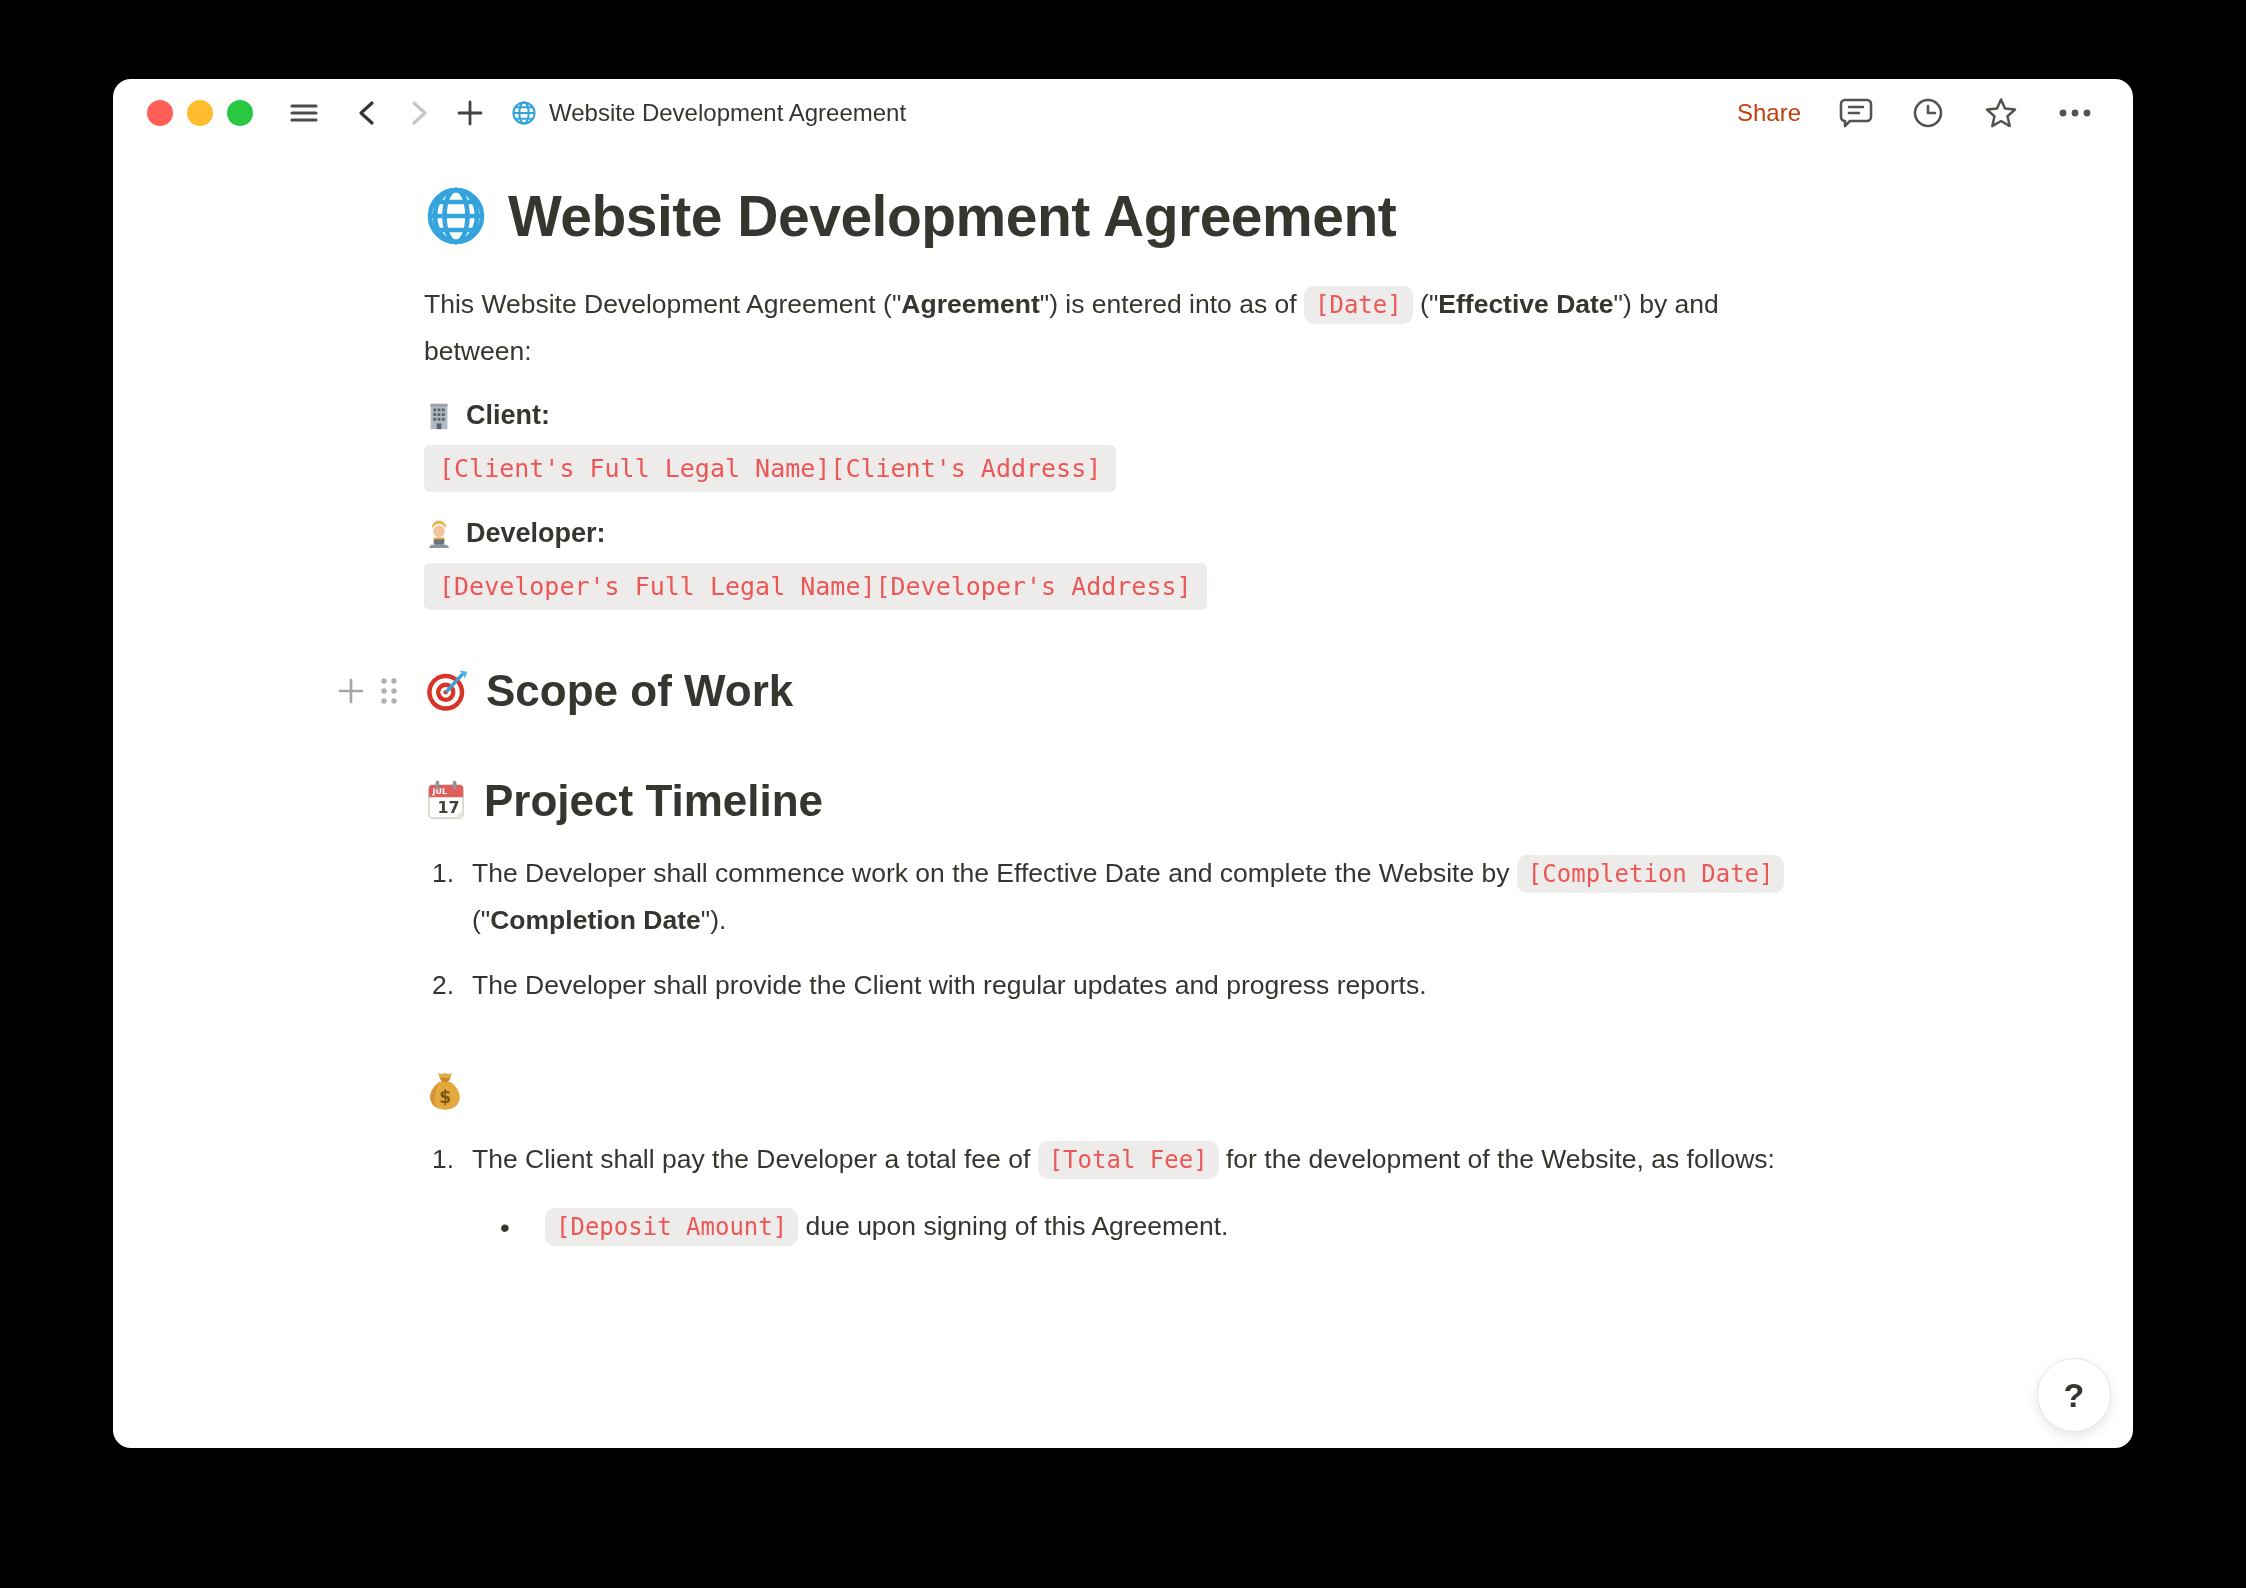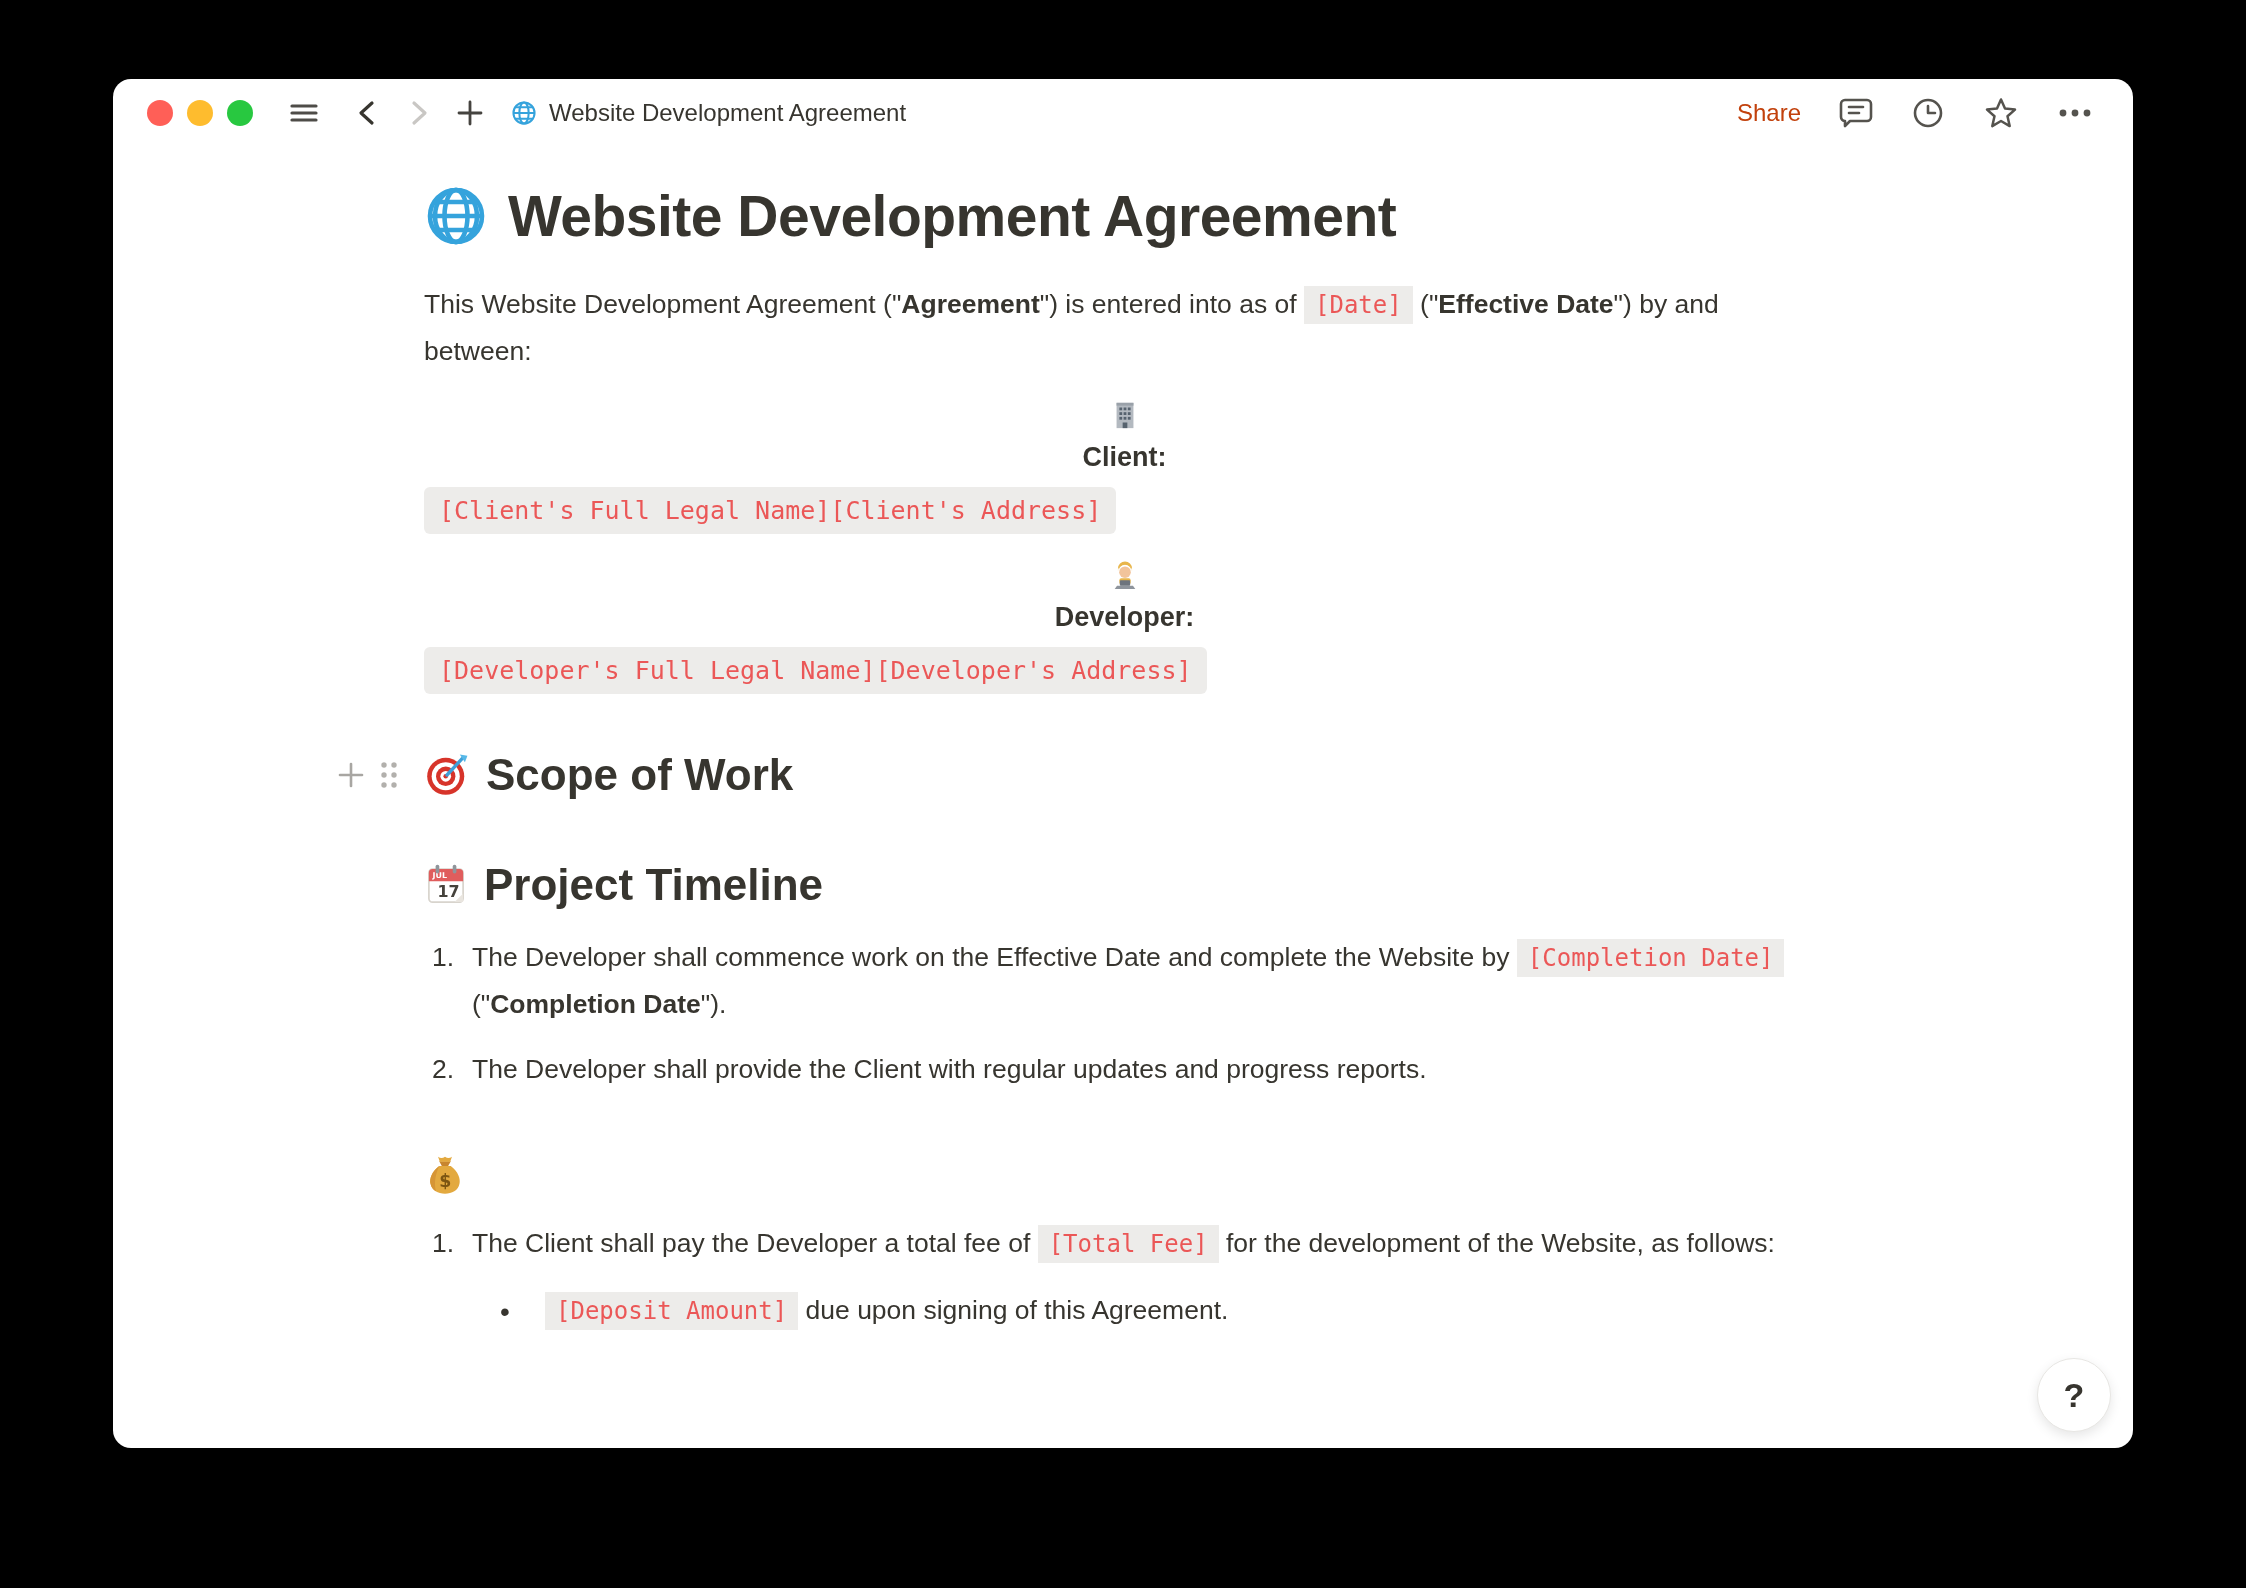--- a/index.html
+++ b/index.html
@@ -24,24 +24,24 @@
   .share { font-size:24px; color:#c2410c; background:none; border:none; cursor:pointer; }
 
   
   .doc { padding:36px 308px 0 311px; color:#37352f; }
   .h1 { display:flex; align-items:center; gap:20px; font-size:57px; font-weight:700;
         letter-spacing:-0.5px; }
   .body-text { font-size:26.5px; line-height:1.76; }
   .para { margin-top:32px; }
   .b { font-weight:700; }
   .code { font-family:"DejaVu Sans Mono","Liberation Mono",monospace; color:#eb5757;
-          background:#edecea; border-radius:0; padding:5px 11px; font-size:24px;
+          background:#edecea; border-radius:10px; padding:5px 11px; font-size:24px;
           white-space:nowrap; }
   .label-line { margin-top:26px; font-size:27px; font-weight:700; display:flex;
-                align-items:center; gap:12px;flex-direction:column; }
+                align-items:center; gap:12px; }
   .code-line { margin-top:14px; display:inline-block; font-family:"DejaVu Sans Mono","Liberation Mono",monospace;
                color:#eb5757; background:#edecea; border-radius:6px; padding:9px 15px;
                font-size:25px; }
   .codeblock-wrap { margin-top:0; }
   .h2 { margin-top:56px; font-size:44px; font-weight:700; display:flex; align-items:center;
         gap:16px; position:relative; }
   .h2.mt-lg { margin-top:60px; }
   .gutter { position:absolute; left:-88px; top:50%; transform:translateY(-50%);
             display:flex; align-items:center; gap:12px; }
   .gutter button { background:none; border:none; cursor:pointer; padding:0; display:flex; }

